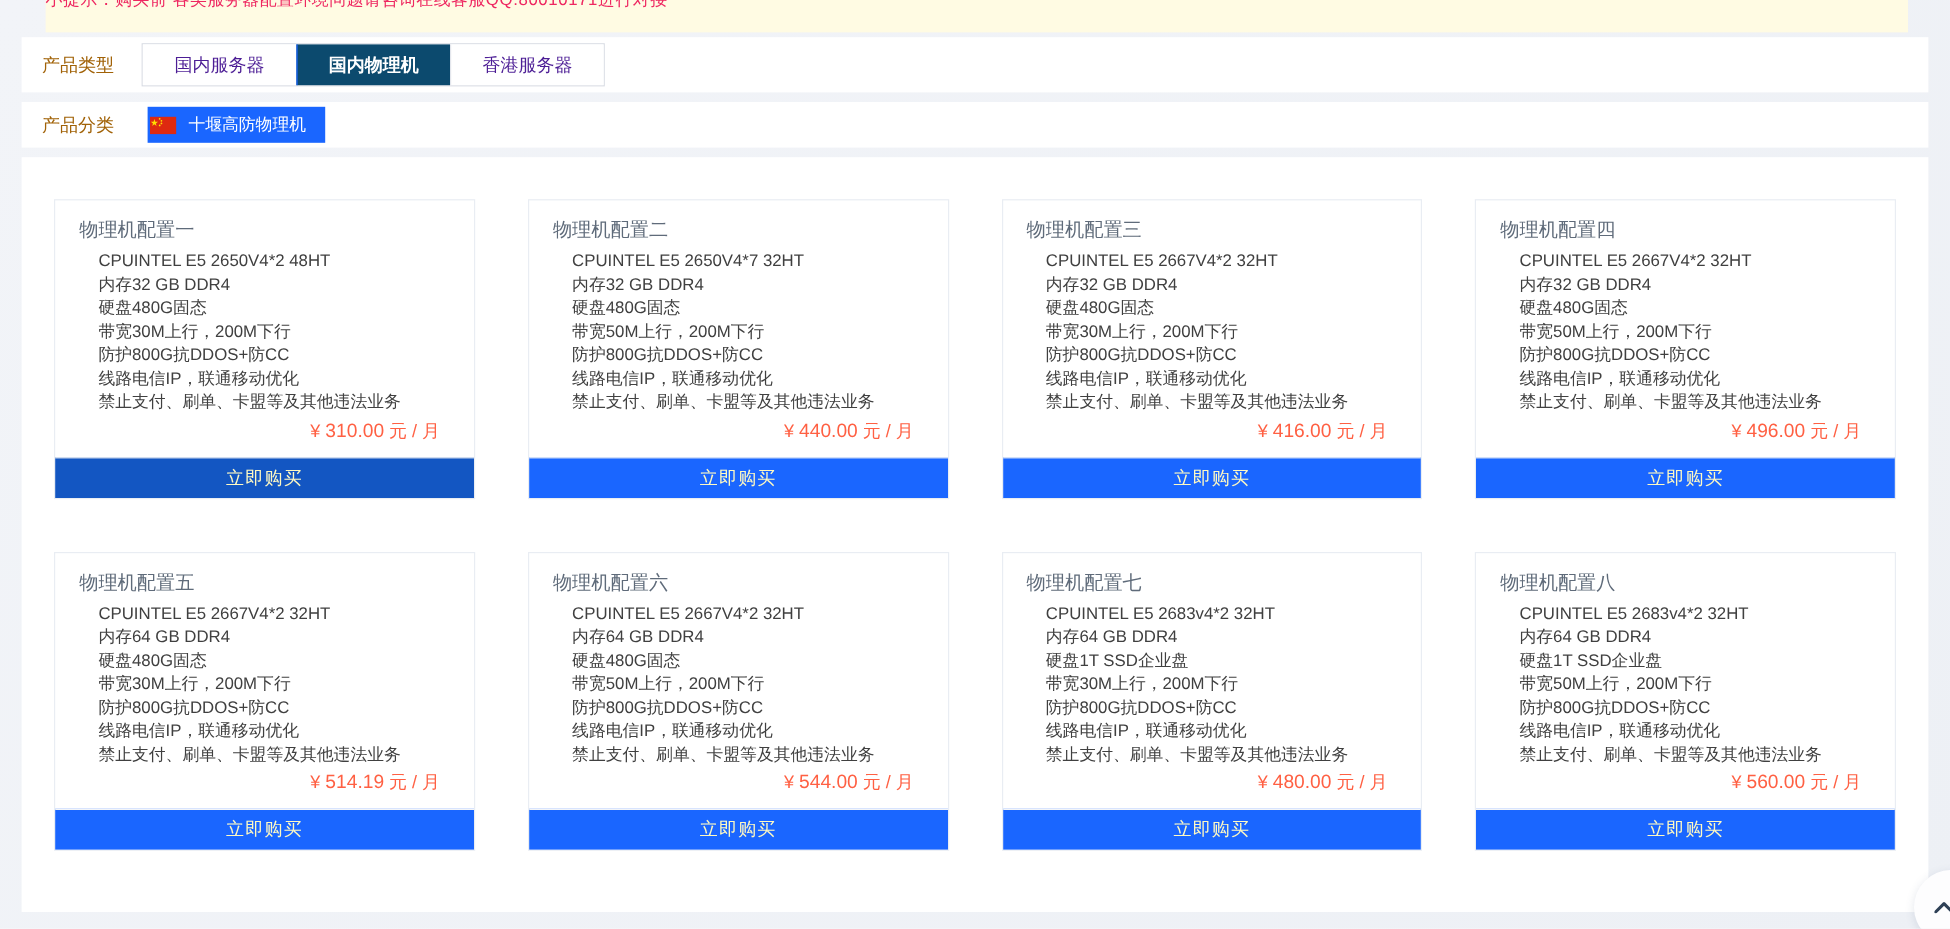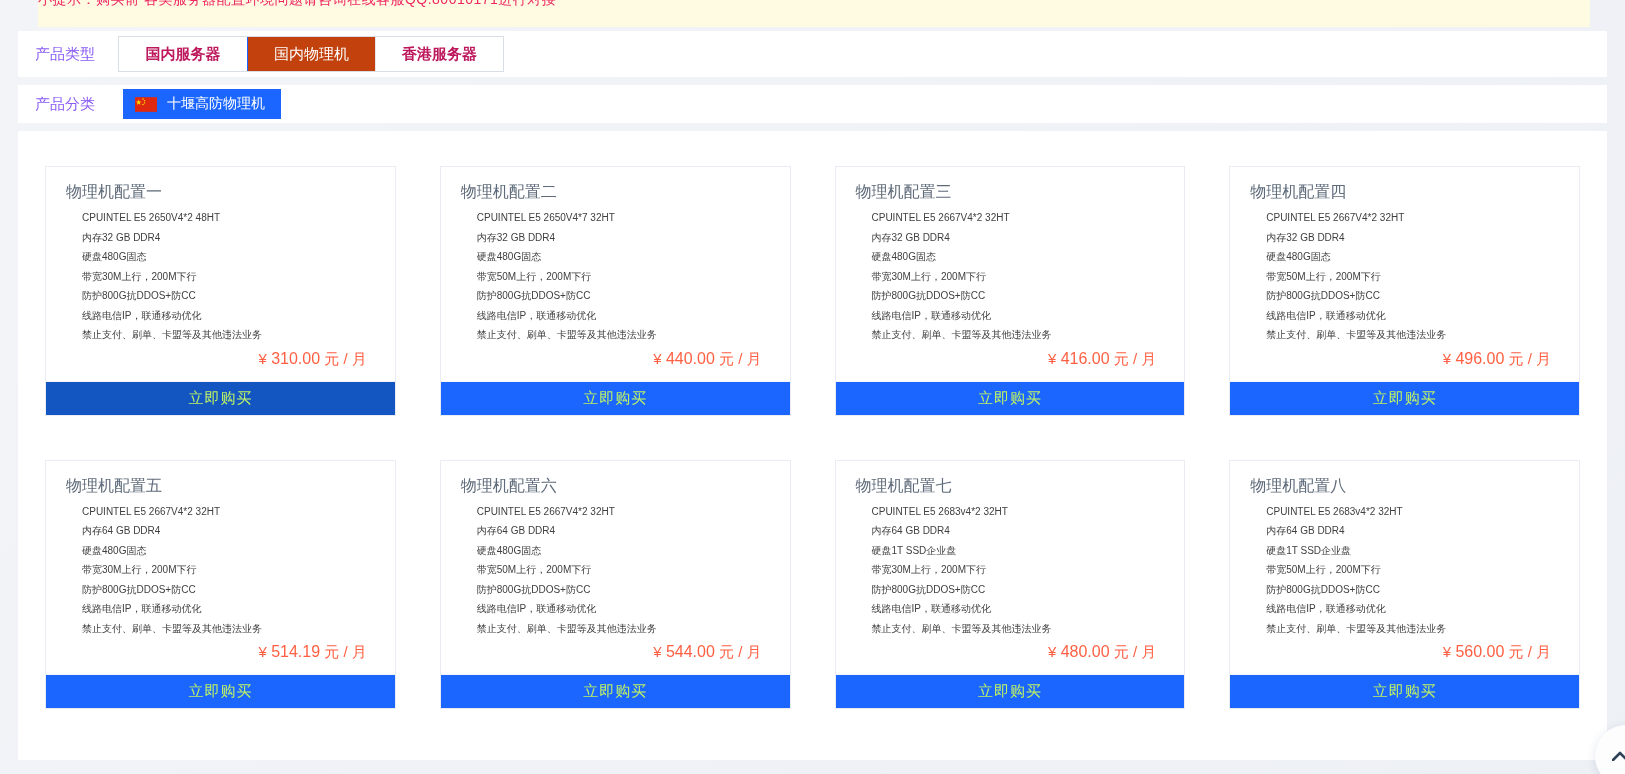--- a/index.html
+++ b/index.html
@@ -16,49 +16,49 @@
     background:#fffbe3; overflow:hidden;
   }
   .banner-text{
     margin:-9px 0 0 0; padding-left:0px;
     color:#ee2761; font-size:14px; letter-spacing:.5px; white-space:nowrap;
   }
   
   .panel{ position:absolute; left:18px; width:1589px; background:#fff; }
   .panel-type{ top:31px; height:46px; display:flex; align-items:center; }
   .panel-cat { top:85px; height:38px; display:flex; align-items:center; }
-  .row-label{ color:#8b5cf6; font-size:15px; margin-left:17px; width:78px; flex:0 0 auto; }
+  .row-label{ color:#a16207; font-size:15px; margin-left:17px; width:78px; flex:0 0 auto; }
   .tab-group{ display:flex; border:1px solid #d9dde4; margin-left:5px; }
   .tab{
     width:128px; height:34px; display:flex; align-items:center; justify-content:center;
-    font-size:15px; color:#be185d; background:#fff; cursor:pointer; border-left:1px solid #e3e6ec;font-weight:bold;
+    font-size:15px; color:#4c1d95; background:#fff; cursor:pointer; border-left:1px solid #e3e6ec;
   }
   .tab:first-child{ border-left:none; }
-  .tab.active{ background:#c2410c; color:#fff; font-weight:normal; border-left-color:#1a66ff; }
+  .tab.active{ background:#0c4a6e; color:#fff; font-weight:bold; border-left-color:#1a66ff; }
   .cat-btn{
-    margin-left:10px; height:30px; padding:0 16px 0 12px; background:#1a66ff; color:#fff;
+    margin-left:10px; height:30px; padding:0 16px 0 2px; background:#1a66ff; color:#fff;
     font-size:14px; display:flex; align-items:center; gap:10px; cursor:pointer; border:none;
   }
   .flag{ width:22px; height:15px; flex:0 0 auto; }
   
   .panel-main{ top:131px; height:629px; padding:35px 27px 0 27px; }
   .grid{ display:grid; grid-template-columns:repeat(4,1fr); column-gap:23px; row-gap:48px;gap:44px; }
   .card{
     background:#fff; border:1px solid #e9edf3; display:flex; flex-direction:column;
     min-height:238px;
   }
   .card-title{ color:#5f6b7a; font-size:16px; padding:15px 0 5px 20px; }
   .spec-list{ padding-left:36px; }
-  .spec{ font-size:10px; color:#404040; line-height:19.5px; white-space:nowrap; }
+  .spec{ font-size:14px; color:#404040; line-height:19.5px; white-space:nowrap; }
   .price-row{
     text-align:right; padding:5px 28px 12px 0; color:#ff6043; font-size:15px; white-space:nowrap;
   }
   .price-row .amt{ font-size:16px; }
   .buy-btn{
-    margin-top:auto; height:34px; background:#1a66ff; color:#bef264; font-size:15px;
+    margin-top:auto; height:34px; background:#1a66ff; color:#fef9c3; font-size:15px;
     display:flex; align-items:center; justify-content:center; letter-spacing:1px;
     border:none; cursor:pointer; border-top:1px solid #f3f5f8;
   }
   .buy-btn.dark{ background:#1356c2; }
   
   .back-top{
     position:absolute; left:1595px; top:725px; width:62px; height:62px; border-radius:50%;
     background:#fdfdfe; box-shadow:0 2px 8px rgba(60,80,120,.15);
     display:flex; align-items:center; justify-content:center; cursor:pointer;
   }

